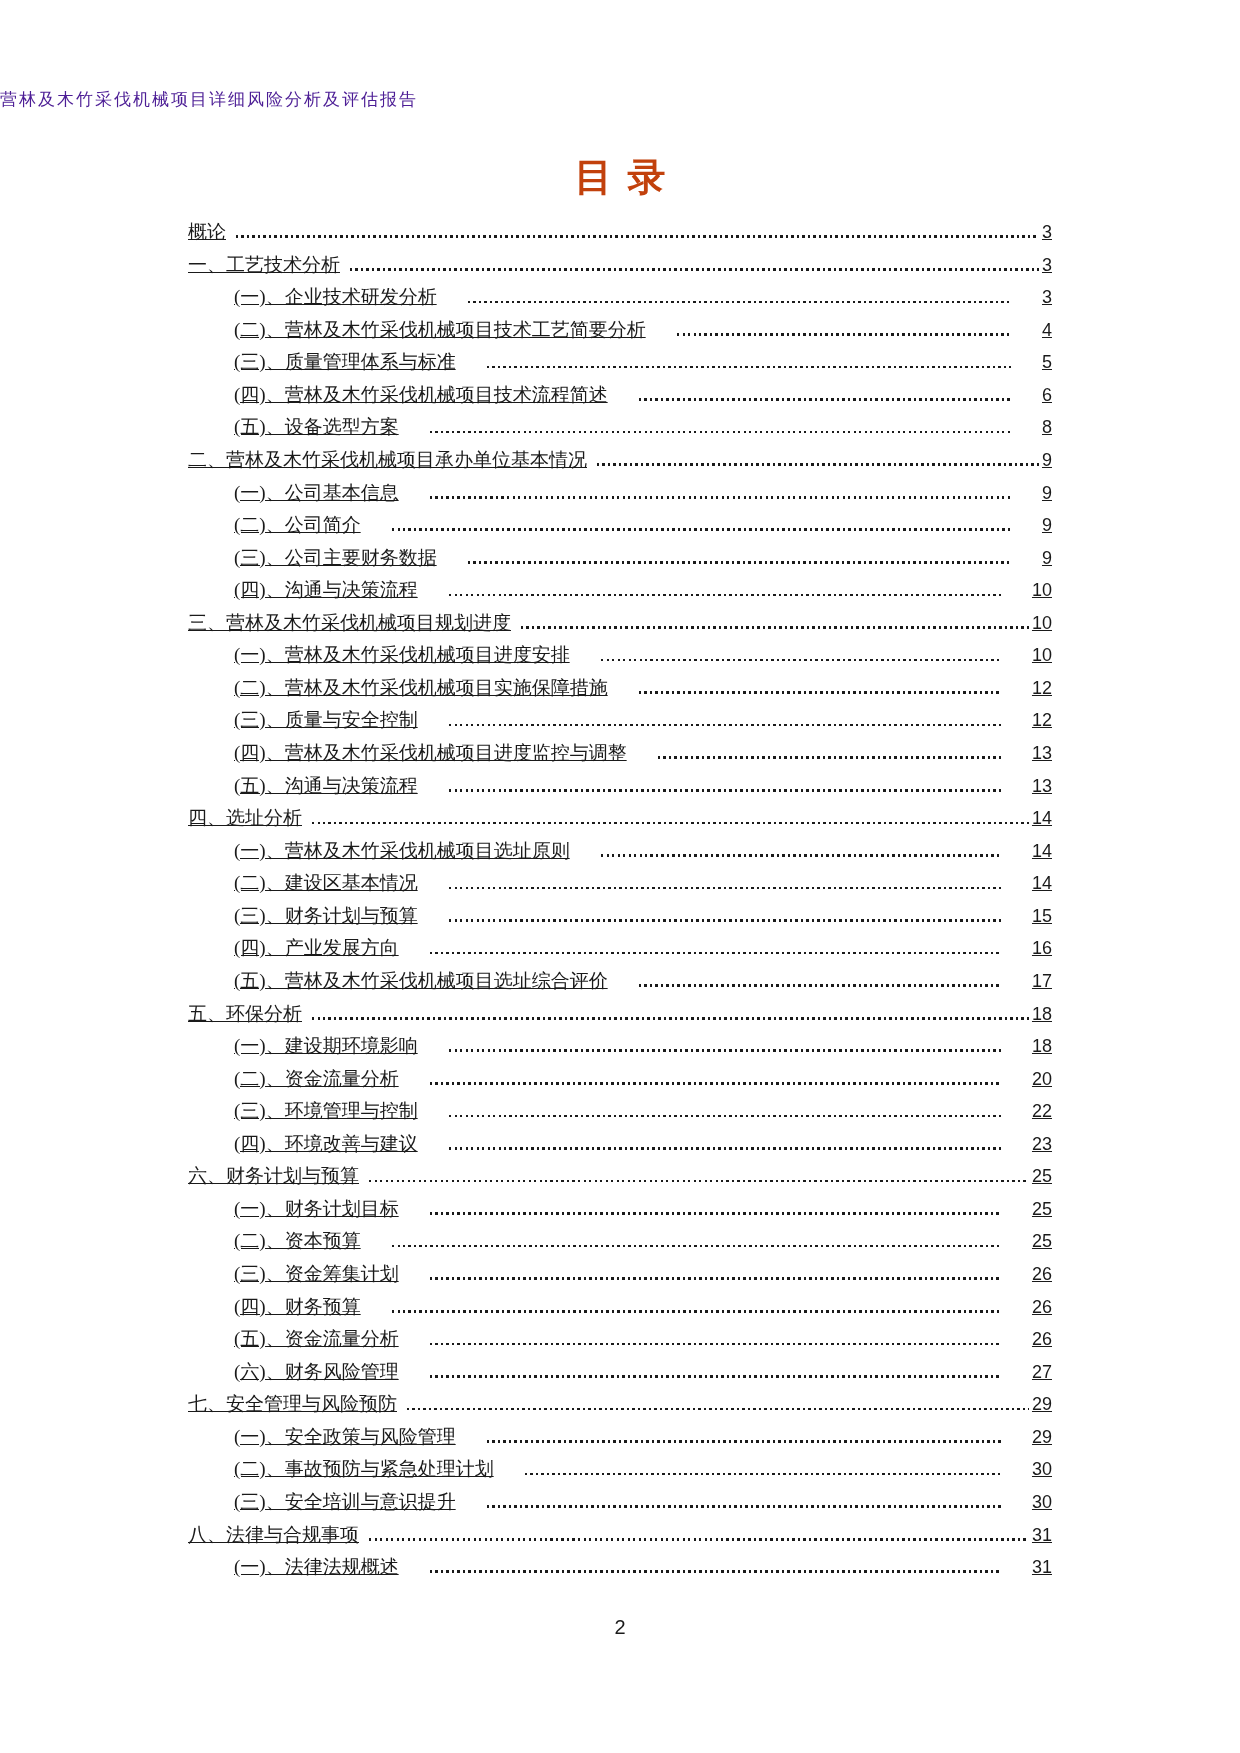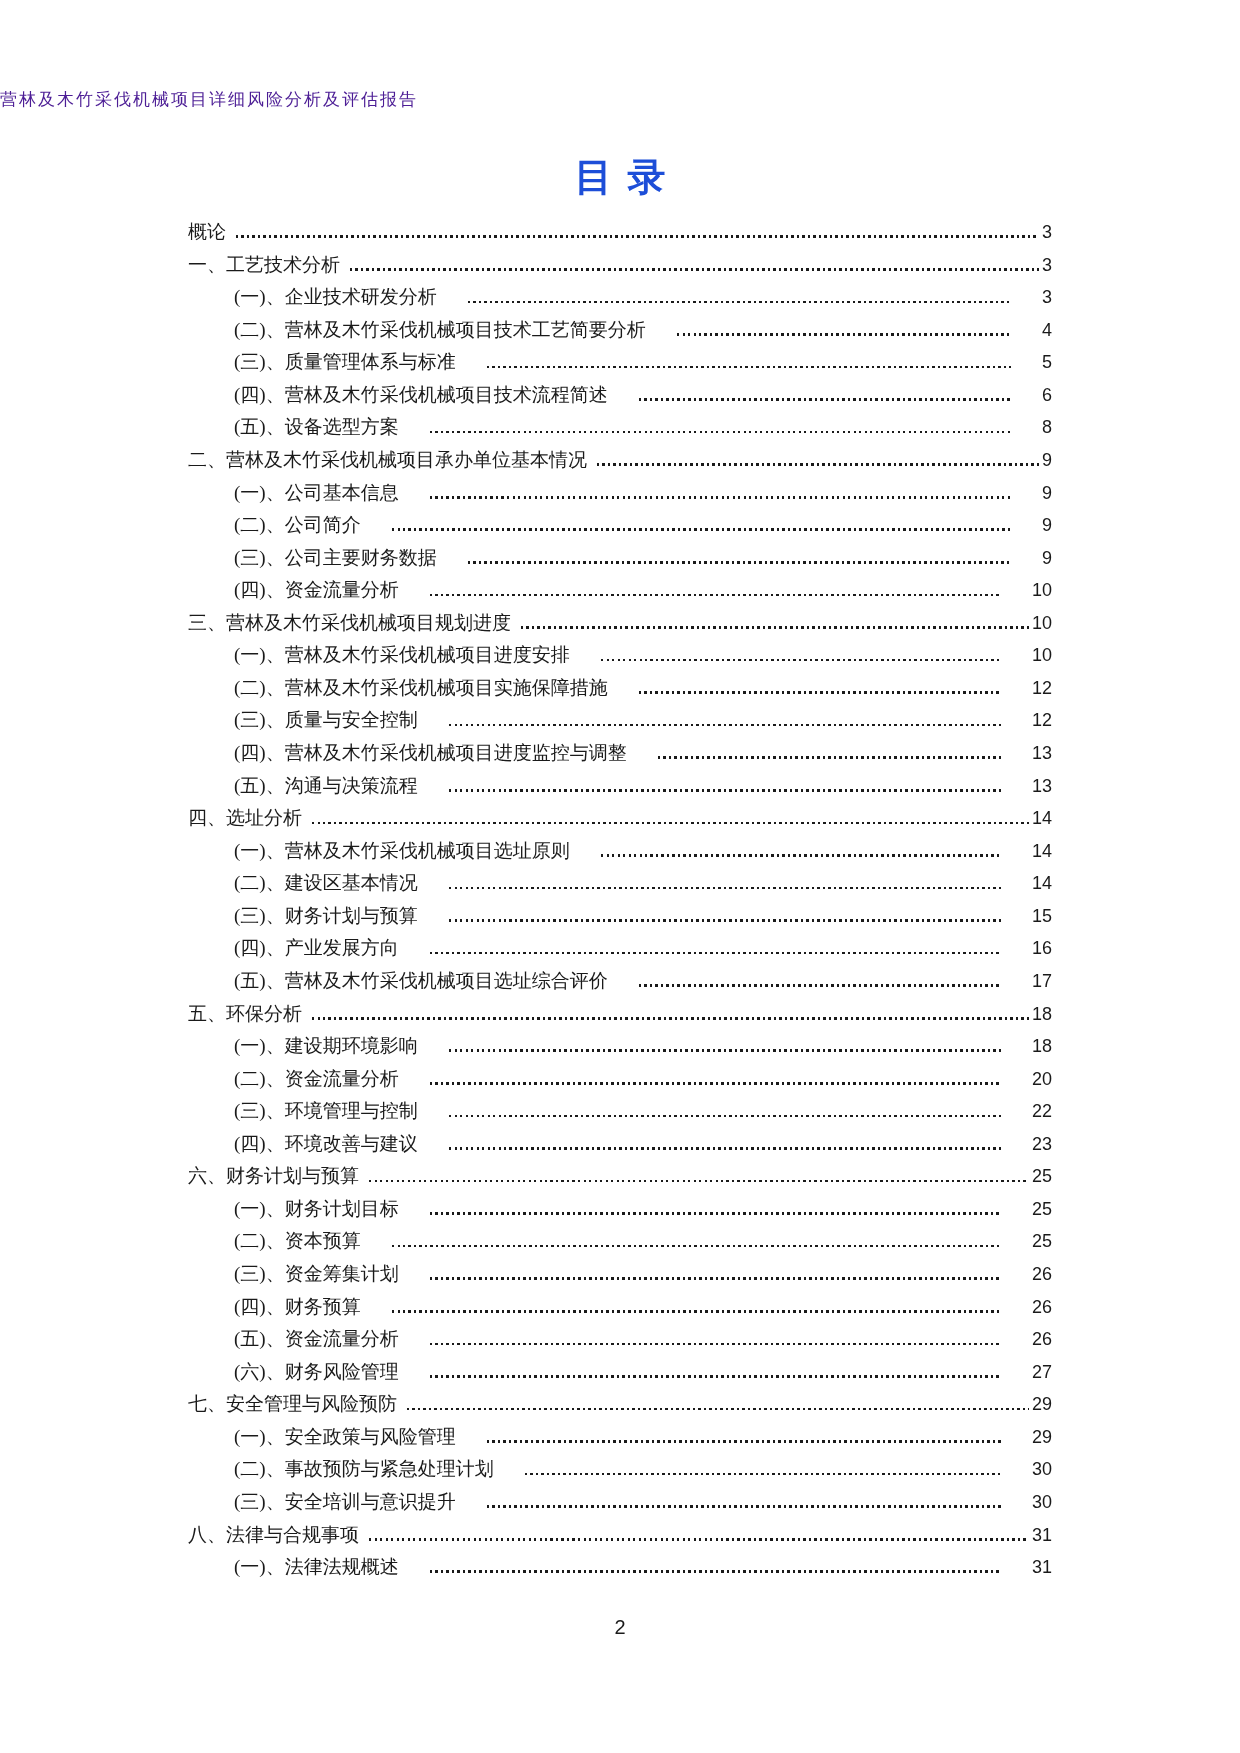--- a/index.html
+++ b/index.html
@@ -31,27 +31,28 @@
     top: 153px;
     left: 0;
     width: 1240px;
     text-align: center;
     font-size: 38px;
     line-height: 48px;
     font-weight: bold;
     letter-spacing: 15px;
     padding-left: 15px; 
     box-sizing: border-box;
-    color: #1d4ed8;
+    color: #c2410c;
   }
   .toc-list {
     position: absolute;
     top: 216px;
     left: 188px;
     right: 188px;
+    text-decoration: underline;
   }
   .toc-row {
     display: flex;
     align-items: baseline;
     height: 32.57px;
     line-height: 32.57px;
     font-size: 19px;
     white-space: nowrap;
   }
   .toc-row.lvl1 { padding-left: 46px; gap: 28px; }
@@ -158,21 +159,21 @@
     <span class="toc-page">9</span>
   </div>
 
   <div class="toc-row lvl1">
     <span class="toc-label">(三)、公司主要财务数据</span>
     <span class="dot-leader"></span>
     <span class="toc-page">9</span>
   </div>
 
   <div class="toc-row lvl1">
-    <span class="toc-label">(四)、资金流量分析</span>
+    <span class="toc-label">(四)、沟通与决策流程</span>
     <span class="dot-leader"></span>
     <span class="toc-page">10</span>
   </div>
 
   <div class="toc-row lvl0">
     <span class="toc-label">三、营林及木竹采伐机械项目规划进度</span>
     <span class="dot-leader"></span>
     <span class="toc-page">10</span>
   </div>
 

